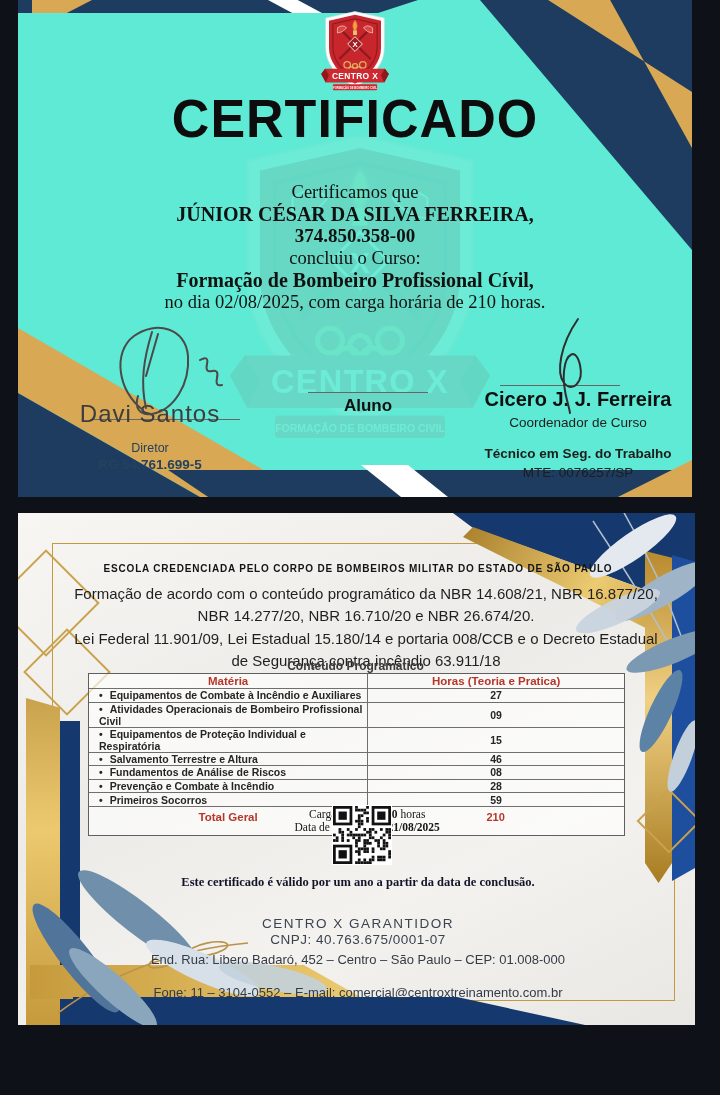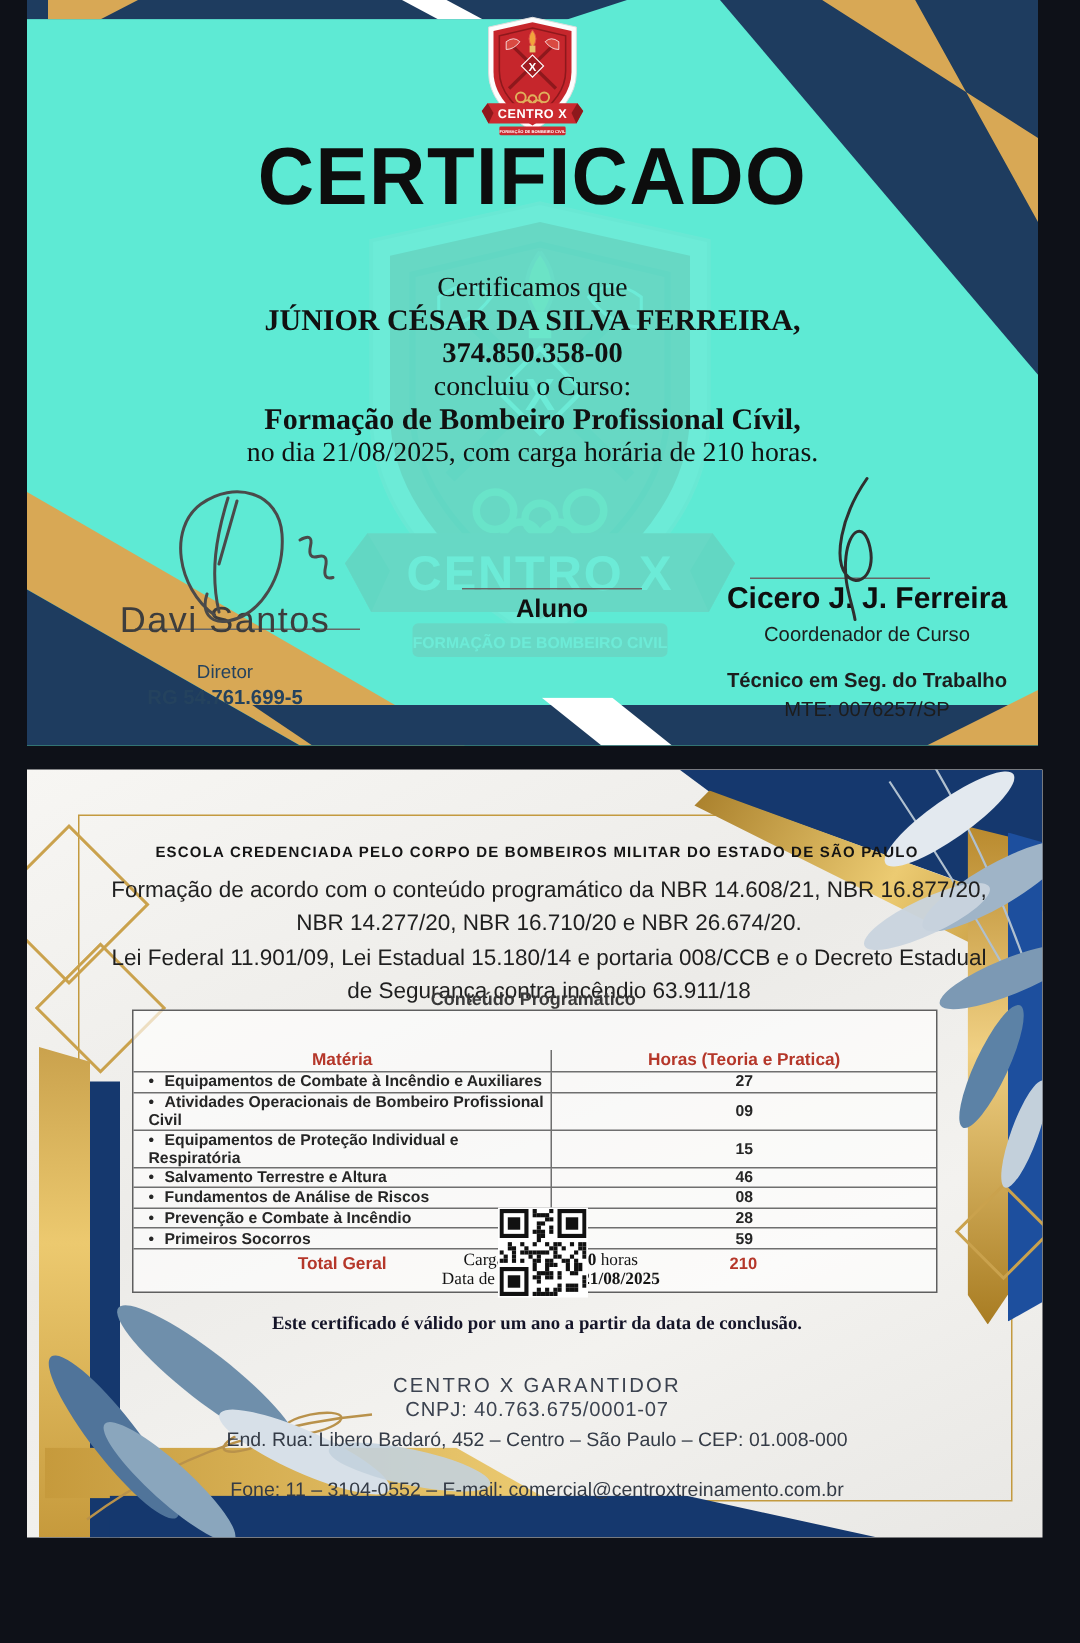--- a/index.html
+++ b/index.html
@@ -58,21 +58,21 @@
   #c2-bb-gold{left:12px;top:452px;width:334px;height:34px;background:linear-gradient(90deg,#c69a3c,#eccb72);clip-path:polygon(0 0,82% 0,100% 100%,0 100%);}
   #c2-bb-navy{left:55px;top:484px;width:512px;height:28px;background:var(--navy2);clip-path:polygon(0 0,75% 0,100% 100%,0 100%);}
   .leaves{position:absolute;z-index:3;}
   
   .c2txt{position:absolute;z-index:5;text-align:center;}
   #accred{left:60px;top:50px;width:560px;font-size:10px;font-weight:bold;letter-spacing:.8px;color:#141414;}
   #norms{left:48px;top:70px;width:600px;font-size:15px;line-height:22px;color:#1f1f1f;}
   #laws{left:48px;top:115px;width:600px;font-size:15px;line-height:22px;color:#1f1f1f;}
   #tbl-title{left:70px;top:146px;width:535px;font-size:12px;font-weight:bold;color:#3a3a3a;}
   #tblwrap{position:absolute;left:70px;top:160px;width:535px;z-index:5;background:rgba(255,255,255,.65);border:1.2px solid #5f5f5f;}
-  .tbl{width:100%;border-collapse:collapse;table-layout:fixed;margin-top:26px;}
+  .tbl{width:100%;border-collapse:collapse;table-layout:fixed;}
   .tbl th,.tbl td{border-bottom:1px solid #6f6f6f;padding:0;}
   .tbl .c1{width:52%;border-right:1px solid #6f6f6f;}
   .tbl th{font-size:11.5px;color:var(--tablered);font-weight:bold;height:14px;}
   .tbl td{height:12.6px;font-size:10.5px;font-weight:bold;color:#262626;}
   .tbl td.mat{text-align:left;padding-left:10px;}
   .tbl td.mat .bullet::before{content:"•";margin-right:7px;}
   .tbl td.hrs{text-align:center;}
   .tfoot{position:relative;height:28px;}
   .tf-total{position:absolute;left:0;top:4px;width:52%;text-align:center;font-size:11.5px;font-weight:bold;color:var(--tablered);}
   .tf-mid{position:absolute;left:52%;top:1px;transform:translateX(-50%);white-space:nowrap;text-align:center;
@@ -137,21 +137,21 @@
       <use href="#centrox-logo"></use>
     </svg>
   <div id="title">CERTIFICADO</div>
 
   <div id="body-text">
     <div class="ln">Certificamos que</div>
     <div class="ln b">JÚNIOR CÉSAR DA SILVA FERREIRA,</div>
     <div class="ln b" style="font-size:19px">374.850.358-00</div>
     <div class="ln">concluiu o Curso:</div>
     <div class="ln b">Formação de Bombeiro Profissional Cívil,</div>
-    <div class="ln">no dia 21/08/2025, com carga horária de 210 horas.</div>
+    <div class="ln">no dia 02/08/2025, com carga horária de 210 horas.</div>
   </div>
 
   <svg class="scribble" style="left:80px;top:322px" width="140" height="100" viewBox="0 0 140 100">
     <g fill="none" stroke="#4a4a4a" stroke-width="2" stroke-linecap="round">
       <path d="M45 88 C20 70 14 30 36 14 C58 -2 88 6 90 34 C92 62 76 88 54 92 C42 94 36 86 40 74"></path>
       <path d="M54 10 C46 36 42 60 48 86"></path>
       <path d="M60 12 L48 54"></path>
       <path d="M102 38 q9 -5 7 4 q-2 9 5 7 q7 -2 5 7 q-2 9 5 7"></path>
     </g>
   </svg>

